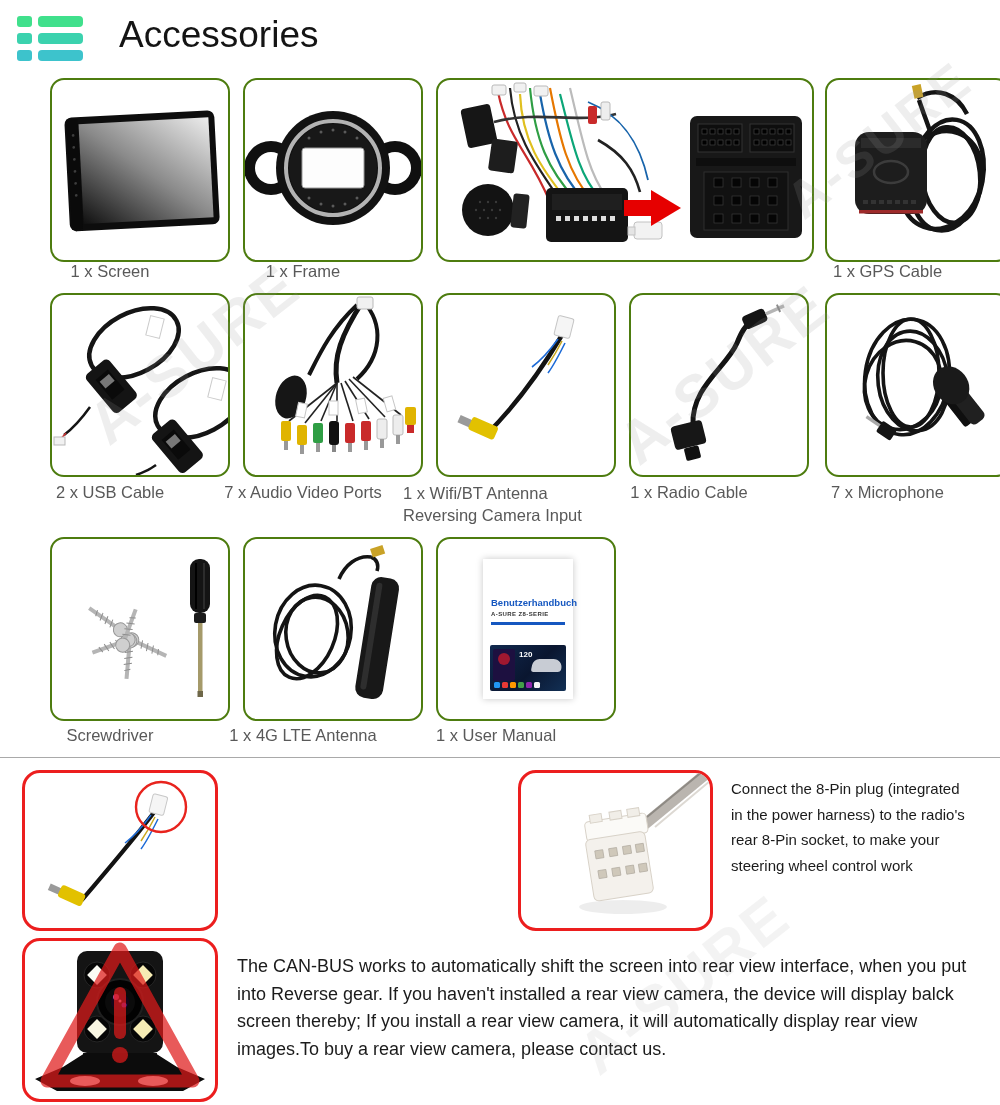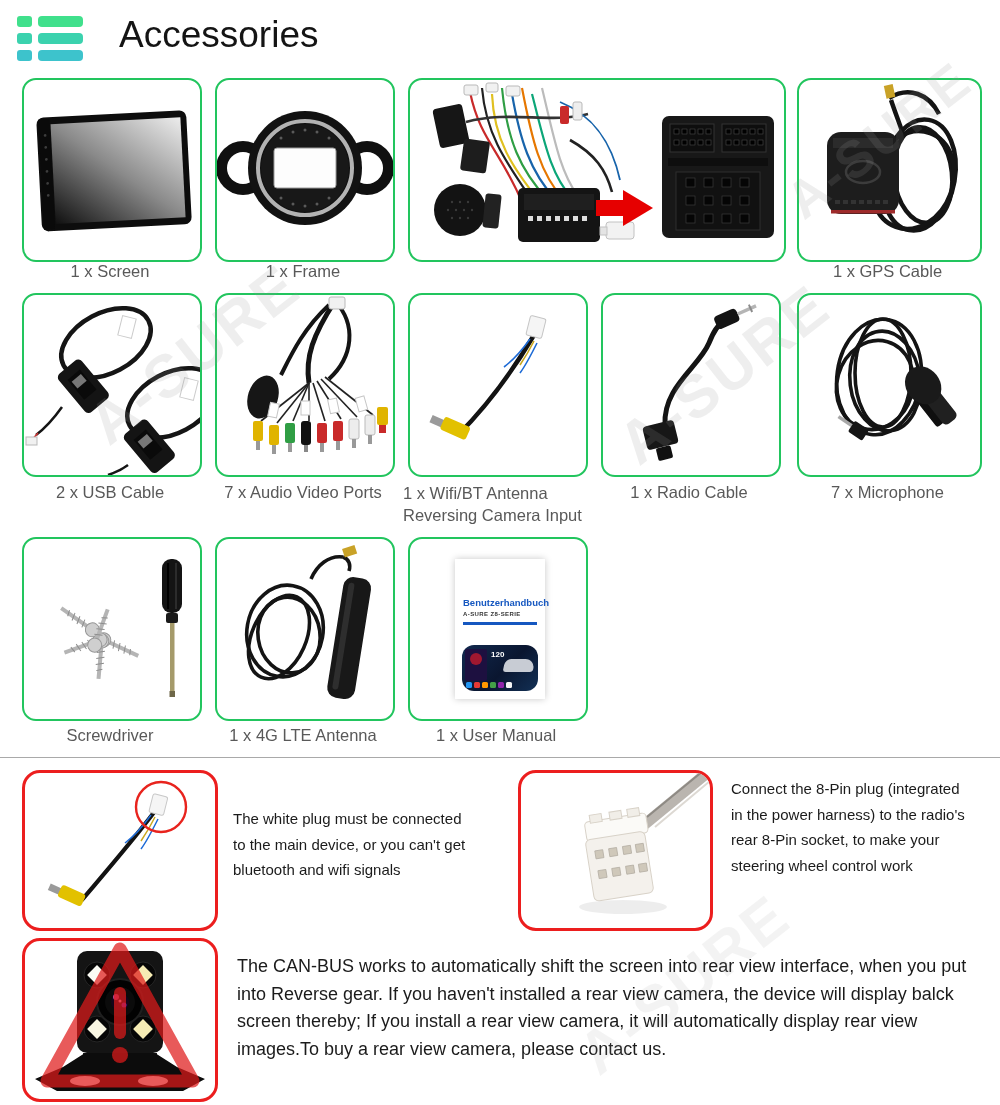--- a/index.html
+++ b/index.html
@@ -1,37 +1,37 @@
 <!DOCTYPE html>
 <html><head>
 <meta charset="utf-8">
 <style>
   html,body{margin:0;padding:0;background:#fff;}
   #page{position:relative;width:1000px;height:1105px;background:#fff;overflow:hidden;
         font-family:"Liberation Sans", sans-serif;}
   .title{position:absolute;left:89px;top:14px;font-size:37px;color:#141414;letter-spacing:0;margin-left:30px;}
-  .pbox{position:absolute;border:2px solid #22c55e;border-radius:14px;background:#fff;overflow:hidden;}
+  .pbox{position:absolute;border:2px solid #4d7c0f;border-radius:14px;background:#fff;overflow:hidden;margin-left:28px;}
   .pbox svg{display:block;width:100%;height:100%;}
   .plabel{position:absolute;color:#595959;font-size:16.5px;text-align:center;white-space:nowrap;}
   .plabel.two{text-align:left;white-space:normal;line-height:22px;}
   .divider{position:absolute;left:0;top:757px;width:1000px;height:1px;background:#a9a9a9;}
   .redbox{position:absolute;border:3px solid #ec1e1e;border-radius:18px;background:#fff;overflow:hidden;}
   .redbox svg{display:block;width:100%;height:100%;}
   .note{position:absolute;color:#1b1b1b;font-size:15px;line-height:25.5px;}
   .note3{font-size:18px;line-height:27.5px;}
   .wm{position:absolute;color:#9a9a9a;opacity:.16;font-size:60px;font-weight:bold;
       letter-spacing:3px;transform:rotate(-38deg);pointer-events:none;z-index:6;}
   
   .manual-page{position:absolute;left:45px;top:20px;width:90px;height:140px;background:#fff;
                box-shadow:0 0 7px rgba(0,0,0,.22);}
   .manual-title{position:absolute;left:8px;top:38px;font-size:9.5px;font-weight:bold;color:#1557c0;white-space:nowrap;}
   .manual-sub{position:absolute;left:8px;top:52px;font-size:6px;font-weight:bold;color:#333;letter-spacing:.4px;white-space:nowrap;}
   .manual-rule{position:absolute;left:8px;top:63px;width:74px;height:2.5px;background:#1557c0;}
   .manual-shot{position:absolute;left:7px;top:86px;width:76px;height:46px;background:#0c1c38;
-               background:linear-gradient(135deg,#11294f 0%,#0a1630 55%,#123055 100%);border-radius:12px;overflow:hidden;}
+               background:linear-gradient(135deg,#11294f 0%,#0a1630 55%,#123055 100%);border-radius:2px;overflow:hidden;}
   .shot-left{position:absolute;left:3px;top:4px;width:22px;height:32px;background:#1d1040;border-radius:2px;}
   .shot-left::after{content:"";position:absolute;left:5px;top:4px;width:12px;height:12px;border-radius:50%;background:#a01830;}
   .shot-speed{position:absolute;left:29px;top:5px;color:#fff;font-size:8px;font-weight:bold;}
   .shot-car{position:absolute;right:4px;top:14px;width:30px;height:13px;background:#c8ccd4;
             border-radius:6px 10px 3px 3px;transform:skewX(-12deg);}
   .shot-icons{position:absolute;left:4px;bottom:3px;display:flex;gap:2px;}
   .shot-icons i{display:block;width:6px;height:6px;border-radius:1.5px;}
 </style>
 </head>
 <body>
@@ -512,21 +512,20 @@
       </g>
       <g fill="none" stroke-width="1.5">
         <path d="M126,42 C116,56 108,64 100,70" stroke="#1e6bd6"></path>
         <path d="M133,46 C126,60 122,68 116,76" stroke="#1e6bd6"></path>
         <path d="M130,44 C124,56 120,62 116,68" stroke="#c9a820"></path>
       </g>
       <rect x="126" y="22" width="15" height="19" rx="2" fill="#f5f5f5" stroke="#c8c8c8" transform="rotate(14 133 31)"></rect>
       <circle cx="136" cy="34" r="25" fill="none" stroke="#e8231d" stroke-width="2.4"></circle>
     </svg>
   </div>
-  <div class="note" style="left:233px;top:806px;width:242px;">The white plug must be connected to the main device, or you can't get bluetooth and wifi signals</div>
 
   <div class="redbox" style="left:518px;top:770px;width:189px;height:155px;">
     <svg viewBox="0 0 189 155">
       <path d="M186,0 L118,56" stroke="#bab5af" stroke-width="11" fill="none"></path>
       <path d="M182,-2 L126,44" stroke="#8e8a84" stroke-width="2" fill="none"></path>
       <path d="M189,8 L134,54" stroke="#ddd9d3" stroke-width="2" fill="none"></path>
       <ellipse cx="102" cy="134" rx="44" ry="7" fill="#000" opacity="0.07"></ellipse>
       <g transform="rotate(-9 100 90)">
         <rect x="70" y="44" width="62" height="20" rx="4" fill="#fbfaf7" stroke="#d8d2c8"></rect>
         <rect x="76" y="38" width="12" height="8" fill="#f1eee8" stroke="#d8d2c8"></rect>

